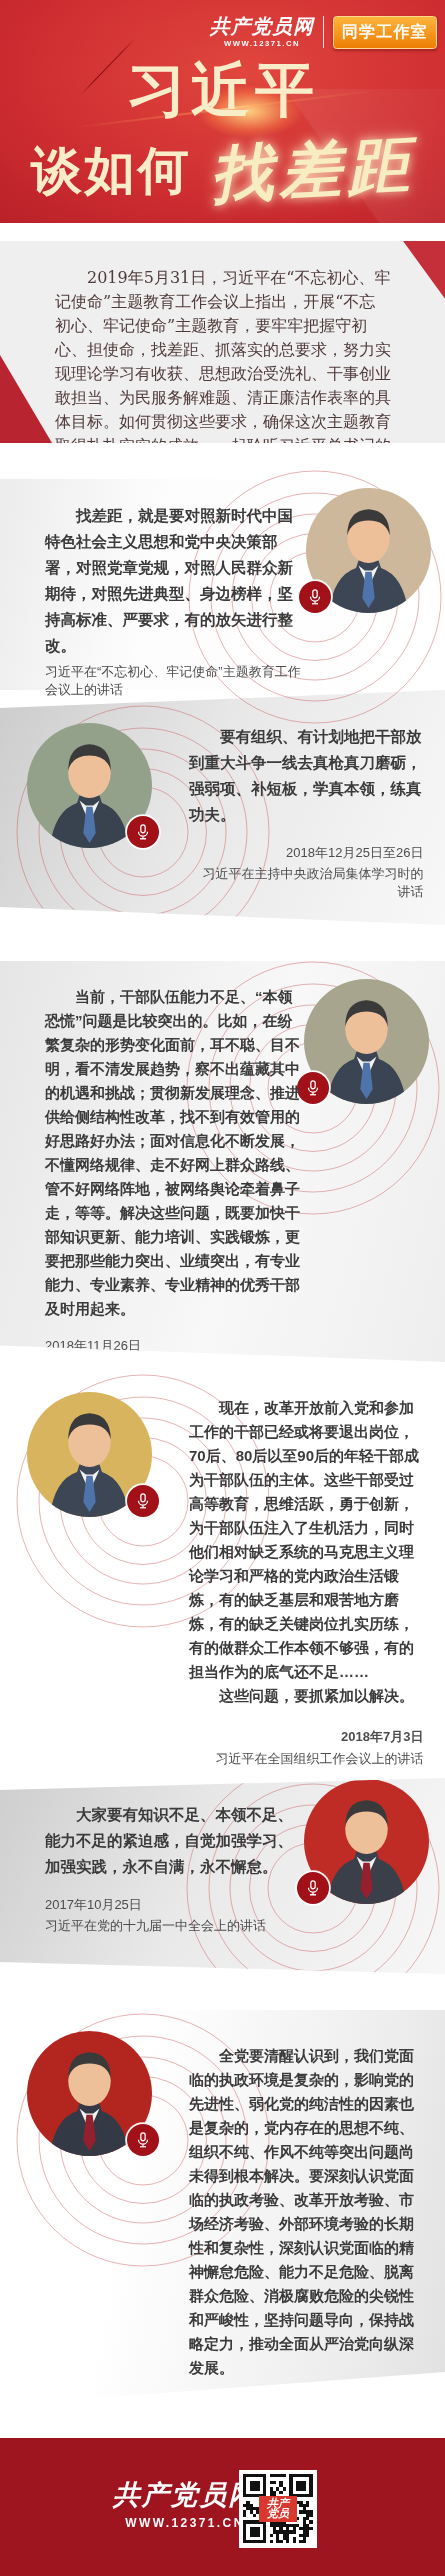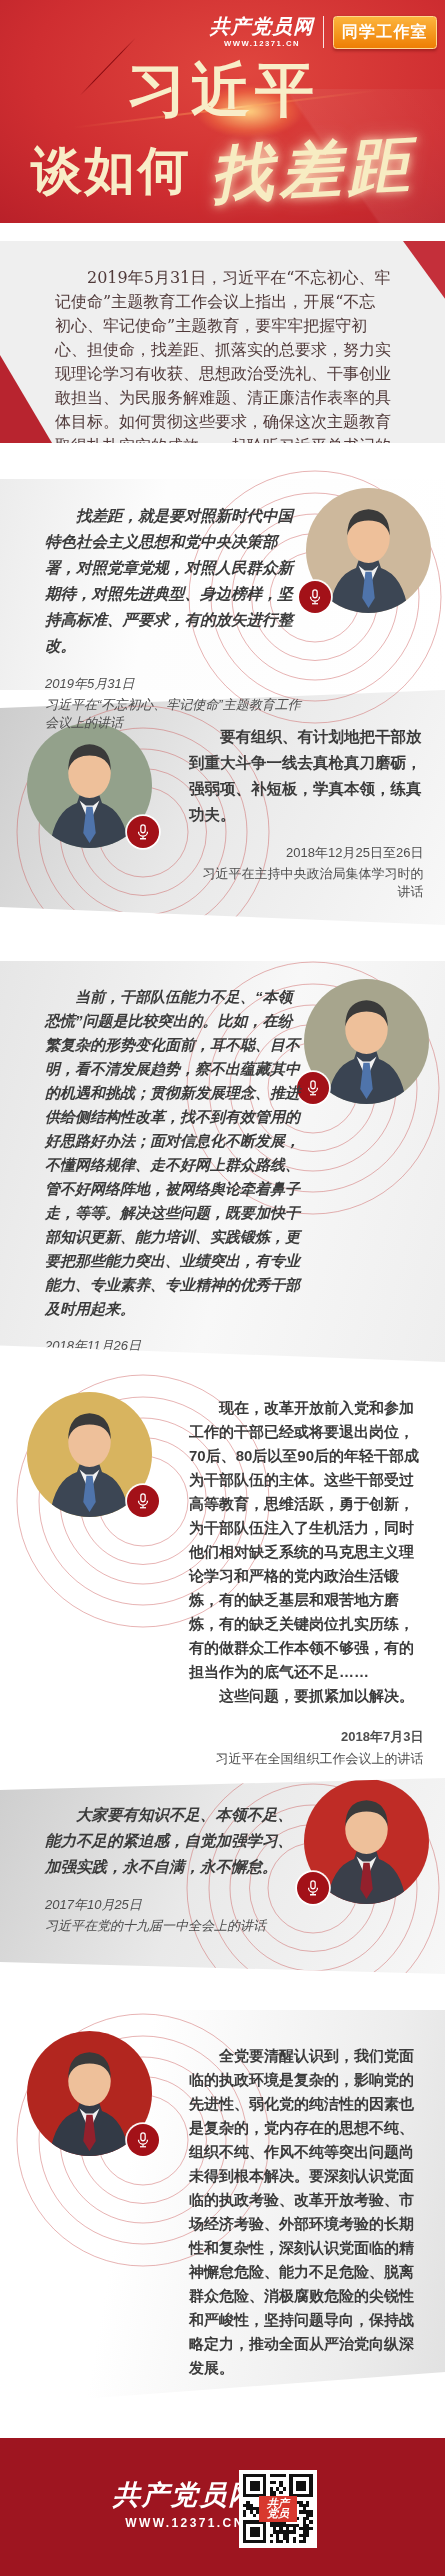--- a/index.html
+++ b/index.html
@@ -55,21 +55,21 @@
       clip-path:polygon(0 18px,100% 0,100% 100%,0 calc(100% - 18px));}
   .c3{height:401px;background:linear-gradient(105deg,#e6e6e6 0%,#f8f8f8 55%,#eeeeee 100%);
       clip-path:polygon(0 0,100% 0,100% 100%,0 calc(100% - 16.6px));}
   .c4{height:416px;background:#ffffff;}
   .c5{height:196px;background:linear-gradient(115deg,#cecece 0%,#e9e9e9 45%,#f7f7f7 100%);
       clip-path:polygon(0 12px,100% 0,100% 100%,0 calc(100% - 12px));}
   .c6{height:395px;background:linear-gradient(100deg,#ffffff 30%,#ededed 78%,#e1e1e1 100%);
       clip-path:polygon(0 0,100% 0,100% calc(100% - 33px),0 100%);}
 
   .quote{position:relative;z-index:3;}
-  .photo-right .quote{padding:24px 0 0 45px;width:256px;font-style:italic;}
+  .photo-right .quote{padding:24px 0 0 45px;width:256px;}
   .photo-left  .quote{padding:34px 22.6px 0 189px;width:auto;}
   .qtext{margin:0;color:#3b3b3b;font-weight:700;font-size:15.5px;line-height:26px;white-space:pre-line;}
   .dense .qtext{font-size:15px;line-height:24px;}
   .qdate{margin:15.5px 0 0;color:#4d4d4d;font-size:13px;line-height:18px;}
   .qsource{margin:3.6px 0 0;color:#4d4d4d;font-size:13px;line-height:18px;}
   .align-right .qdate,.align-right .qsource{text-align:right;margin-left:12px;}
   .c4 .qdate{margin-top:20px;font-weight:bold;}
 
   .media{position:absolute;width:125px;height:125px;z-index:2;}
   .c1 .media{right:15px;top:9px;}
@@ -145,21 +145,20 @@
     <div class="tri-tr"></div>
     <div class="tri-bl"></div>
     <p>　　2019年5月31日，习近平在“不忘初心、牢记使命”主题教育工作会议上指出，开展“不忘初心、牢记使命”主题教育，要牢牢把握守初心、担使命，找差距、抓落实的总要求，努力实现理论学习有收获、思想政治受洗礼、干事创业敢担当、为民服务解难题、清正廉洁作表率的具体目标。如何贯彻这些要求，确保这次主题教育取得扎扎实实的成效，一起聆听习近平总书记的话语！</p>
   </section>
 
   <div class="gap60"></div>
 
   <section class="card c1 photo-right">
     <div class="quote">
       <p class="qtext">　　找差距，就是要对照新时代中国特色社会主义思想和党中央决策部署，对照党章党规，对照人民群众新期待，对照先进典型、身边榜样，坚持高标准、严要求，有的放矢进行整改。</p>
-      <p class="qdate">2019年5月31日</p>
       <p class="qsource">习近平在“不忘初心、牢记使命”主题教育工作会议上的讲话</p>
     </div>
     <div class="media">
       <div class="rings">
         <i class="ring r1"></i>
           <i class="ring r2"></i>
           <i class="ring r3"></i>
           <i class="ring r4"></i>
           <i class="ring r5"></i>
       </div>

